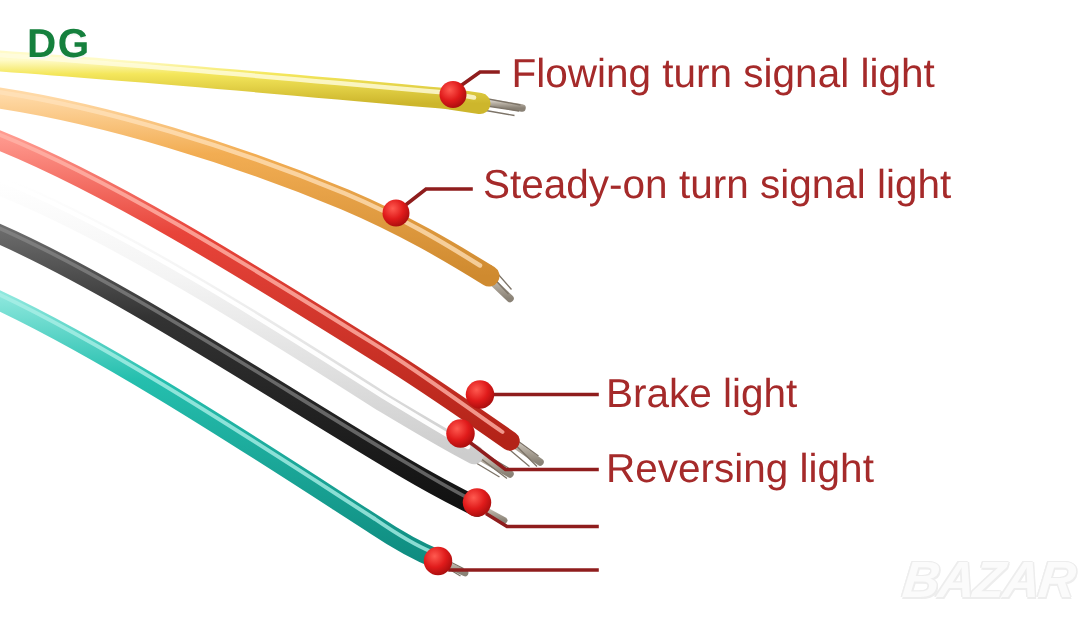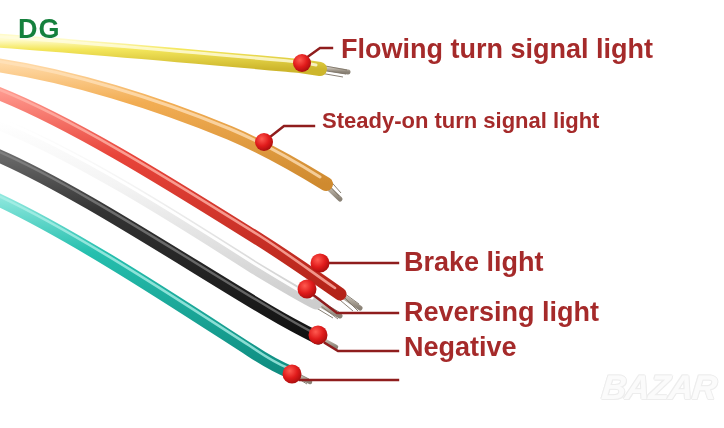--- a/index.html
+++ b/index.html
@@ -47,21 +47,21 @@
     text-shadow:
        1px 0 0 #ededed, -1px 0 0 #ededed,
        0 1px 0 #ededed, 0 -1px 0 #ededed,
        1px 1px 0 #ededed, -1px -1px 0 #ededed;
     transform: skewX(-6deg);
   }
   .label {
     position: absolute;
     white-space: nowrap;
     color: #a52a2a;
-    font-weight: 700;
+    font-weight: 400;
     line-height: 1;
   }
 </style>
 </head>
 <body>
 
 <div id="canvas">
 
   <svg id="diagram-svg" viewBox="0 0 724 428" xmlns="http://www.w3.org/2000/svg">
     <defs>
@@ -165,26 +165,25 @@
       <circle cx="264" cy="142" r="9" fill="url(#g-dot)"></circle>
       <circle cx="320" cy="263" r="9.5" fill="url(#g-dot)"></circle>
       <circle cx="307" cy="289" r="9.5" fill="url(#g-dot)"></circle>
       <circle cx="318" cy="335" r="9.5" fill="url(#g-dot)"></circle>
       <circle cx="292" cy="374" r="9.5" fill="url(#g-dot)"></circle>
     </g>
   </svg>
 
   <div class="label" style="left:341px; top:36px; font-size:27px;">Flowing turn signal light</div>
 
-  <div class="label" style="left:322px; top:110px; font-size:22px;">Steady-on turn signal light</div>
+  <div class="label" style="left:322px; top:110px; font-size:27px;">Steady-on turn signal light</div>
 
   <div class="label" style="left:404px; top:249px; font-size:27px;">Brake light</div>
 
   <div class="label" style="left:404px; top:299px; font-size:27px;">Reversing light</div>
 
-  <div class="label" style="left:404px; top:334px; font-size:27px;">Negative</div>
 
 
   <div class="wm" id="wm-dg">DG</div>
 
   <div class="wm" id="wm-bazar">BAZAR</div>
 
 </div>
 
 </body></html>

